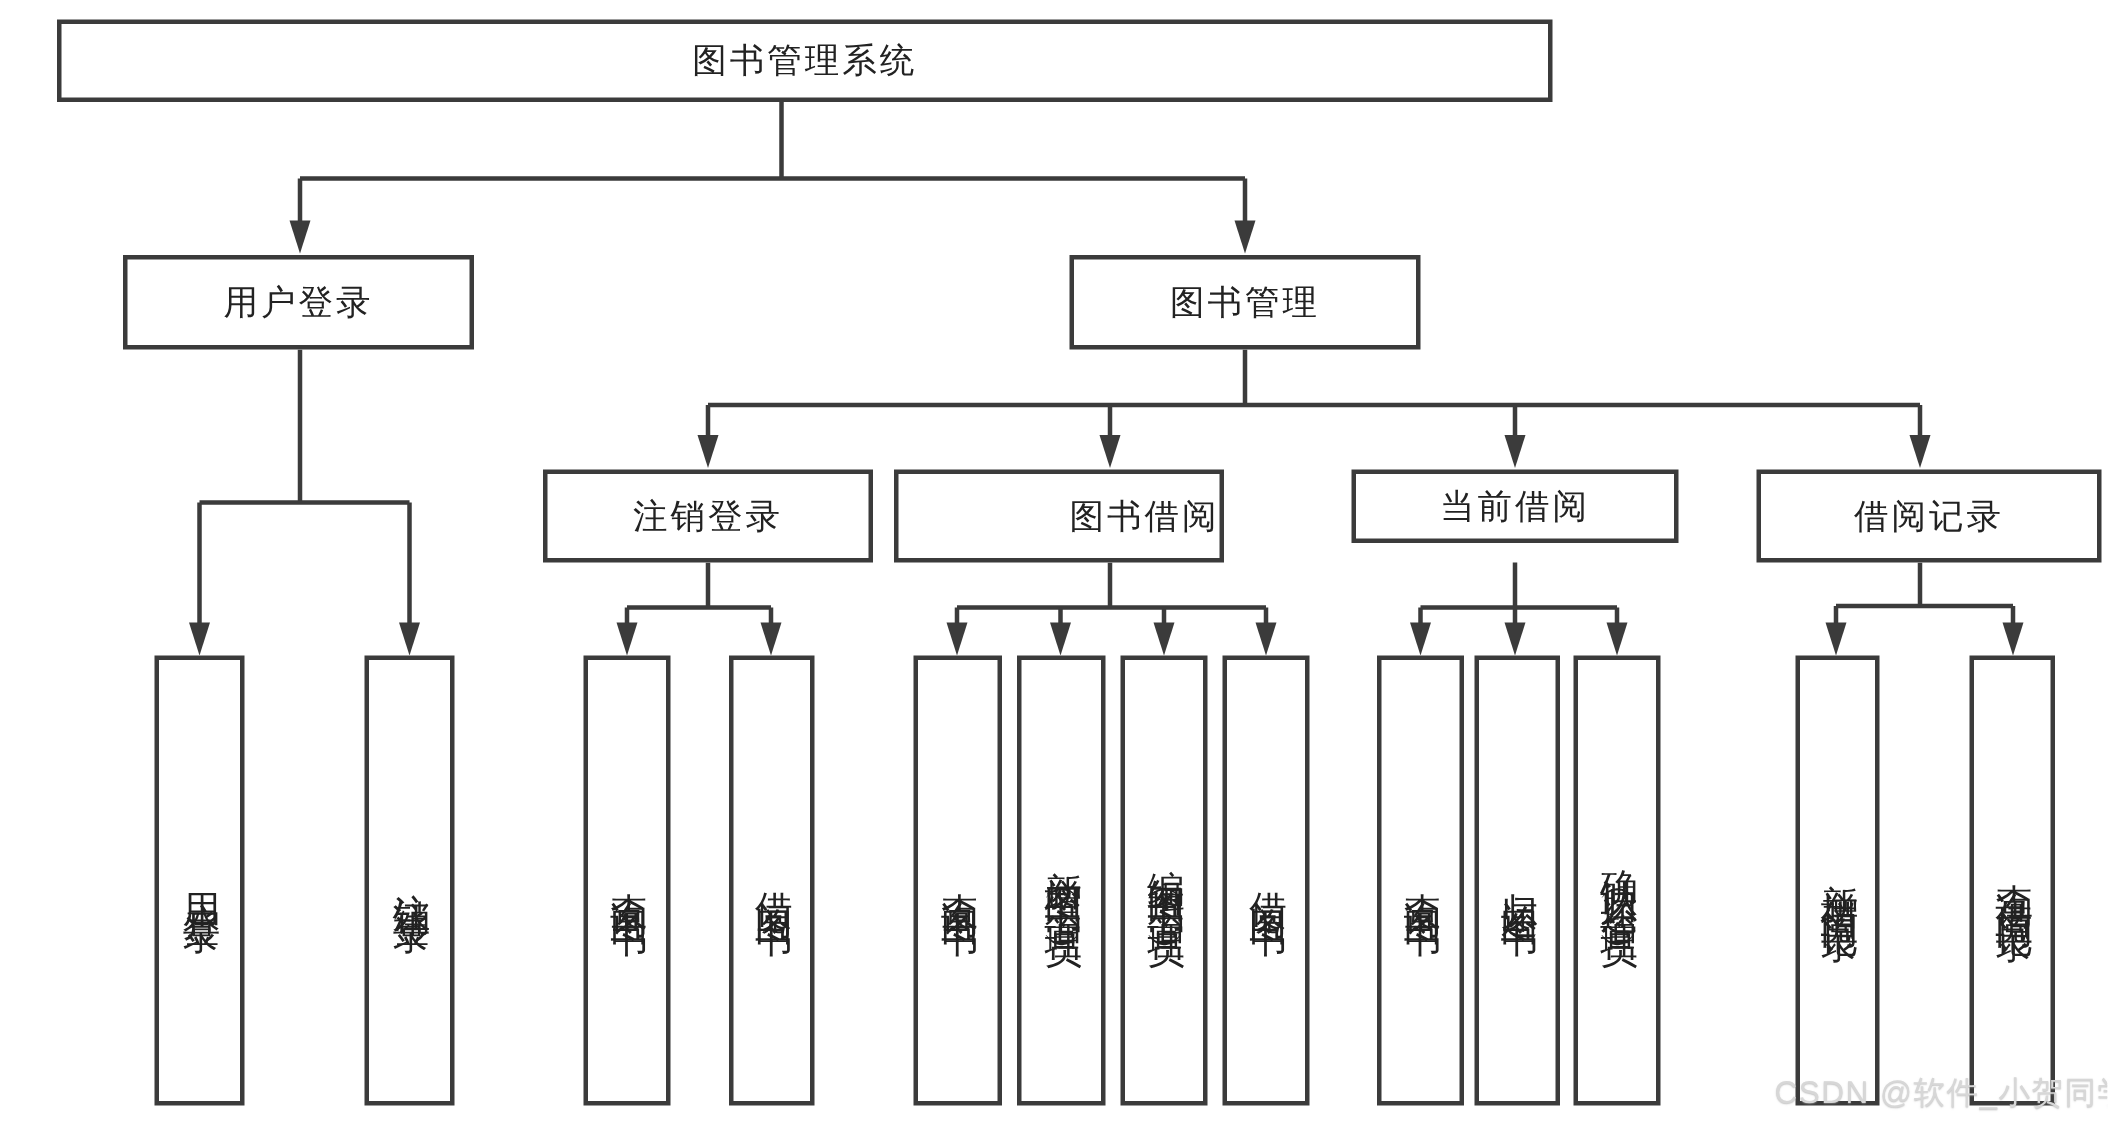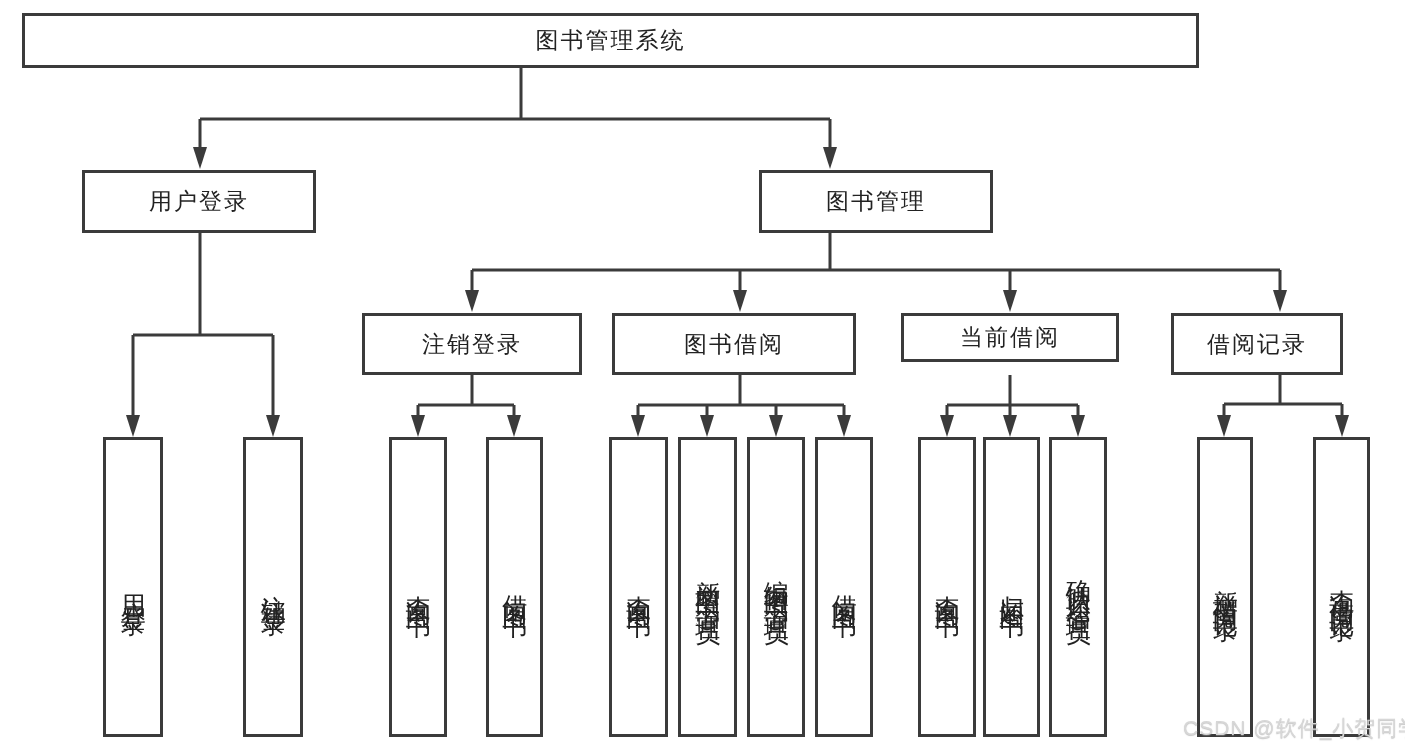--- a/index.html
+++ b/index.html
@@ -93,41 +93,41 @@
 
       <polygon points="940,415 954,415 947,437"></polygon>
       <polygon points="1003,415 1017,415 1010,437"></polygon>
       <polygon points="1071,415 1085,415 1078,437"></polygon>
 
       <polygon points="1217,415 1231,415 1224,437"></polygon>
       <polygon points="1335,415 1349,415 1342,437"></polygon>
     </g>
   </svg>
 
-  <div class="node h-node" style="left:22px; top:13px; width:1177px; height:55px;">
+  <div class="node h-node" style="left:38px; top:13px; width:997px; height:55px;">
     <span>图书管理系统</span>
   </div>
 
   <div class="node h-node" style="left:82px; top:170px; width:234px; height:63px;">
     <span>用户登录</span>
   </div>
-  <div class="node h-node" style="left:713px; top:170px; width:234px; height:63px;margin-left:46px;">
+  <div class="node h-node" style="left:713px; top:170px; width:234px; height:63px;">
     <span>图书管理</span>
   </div>
 
   <div class="node h-node" style="left:362px; top:313px; width:220px; height:62px;">
     <span>注销登录</span>
   </div>
-  <div class="node h-node" style="left:612px; top:313px; width:244px; height:62px;">
+  <div class="node h-node" style="left:596px; top:313px; width:220px; height:62px;justify-content:flex-end;">
     <span>图书借阅</span>
   </div>
   <div class="node h-node" style="left:901px; top:313px; width:218px; height:49px;">
     <span>当前借阅</span>
   </div>
-  <div class="node h-node" style="left:1171px; top:313px; width:172px; height:62px;">
+  <div class="node h-node" style="left:1171px; top:313px; width:230px; height:62px;">
     <span>借阅记录</span>
   </div>
 
   <div class="node v-node" style="left:103px; top:437px; width:60px; height:300px;">
     <span>用户登录</span>
   </div>
   <div class="node v-node" style="left:243px; top:437px; width:60px; height:300px;">
     <span>注销登录</span>
   </div>
 

